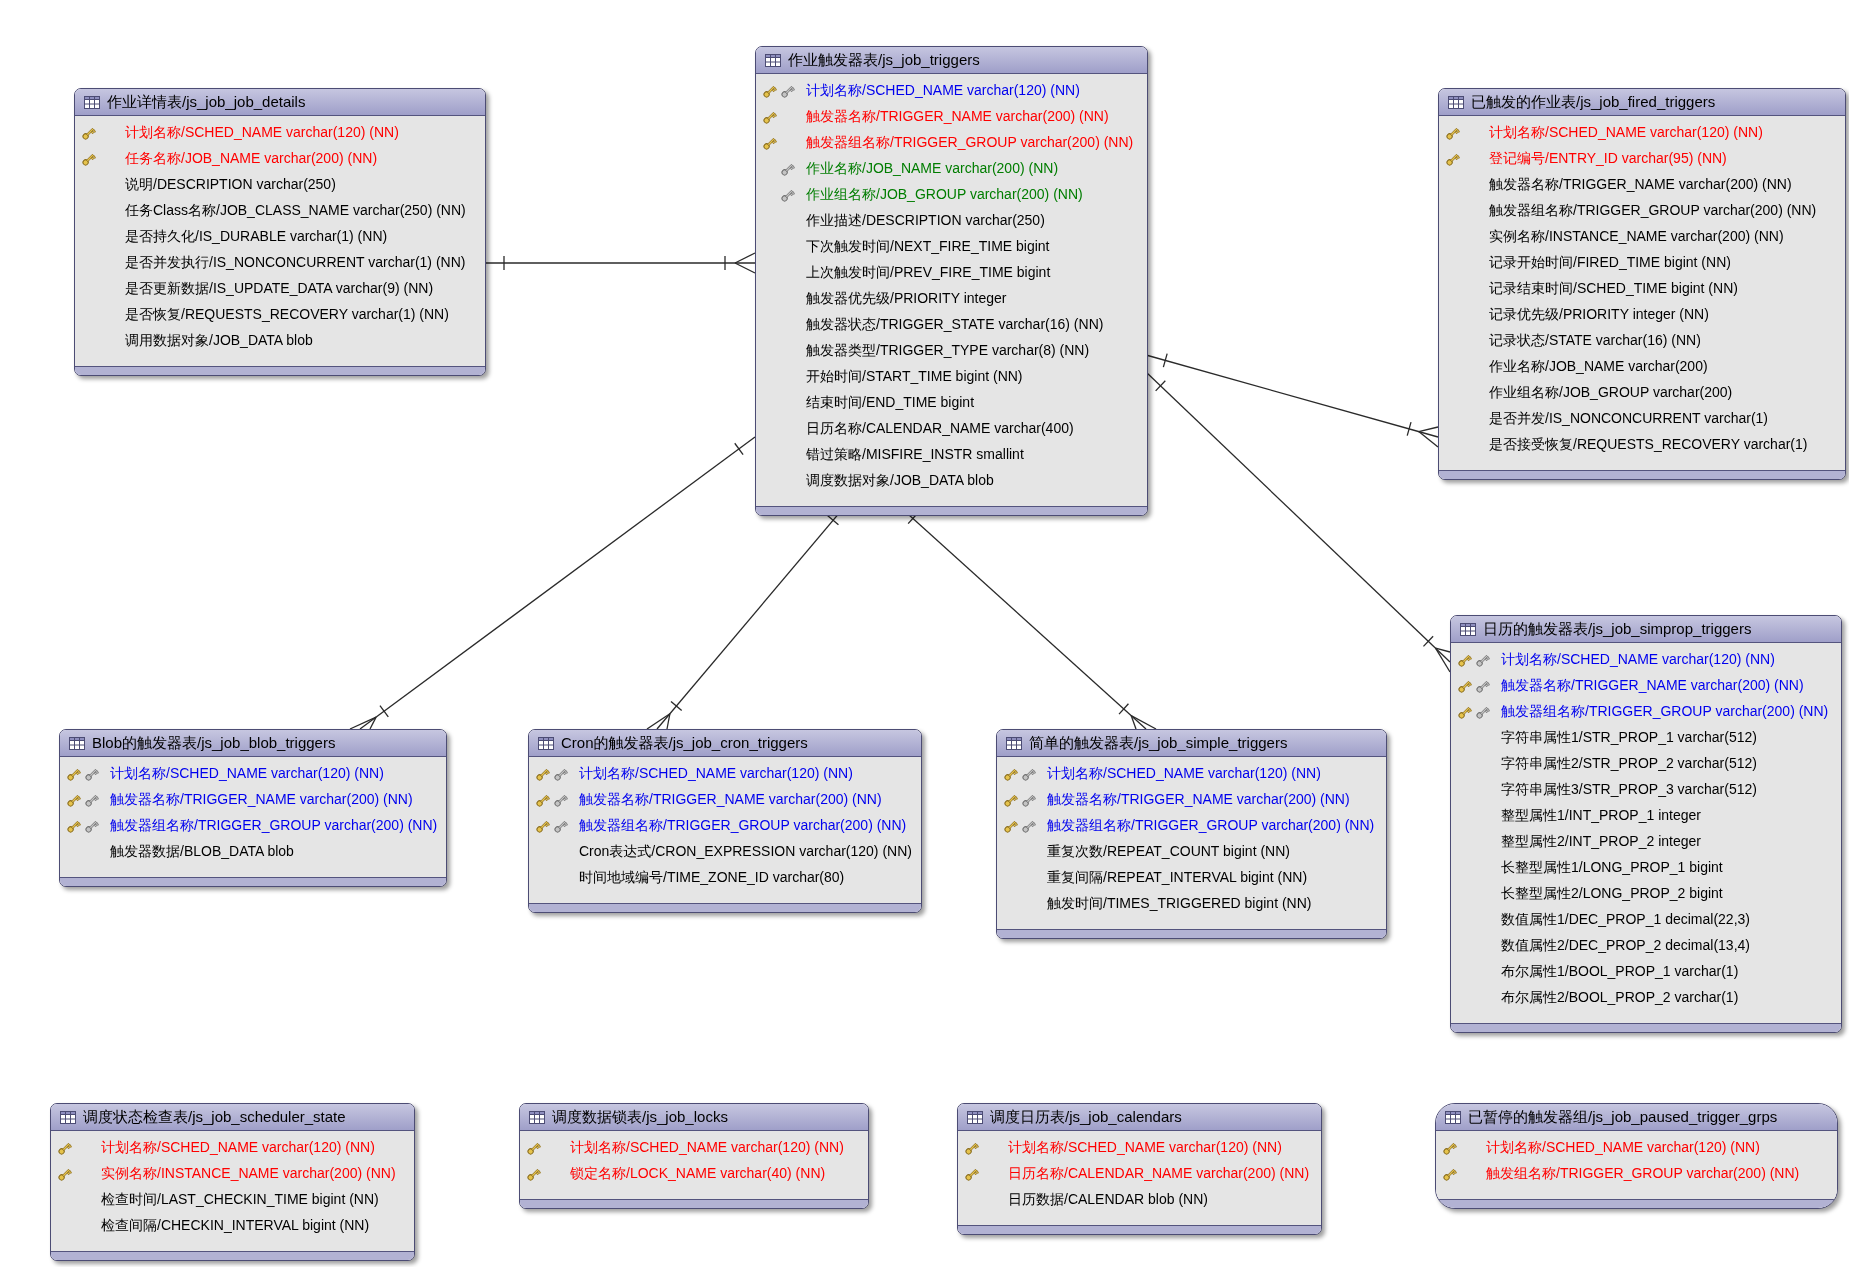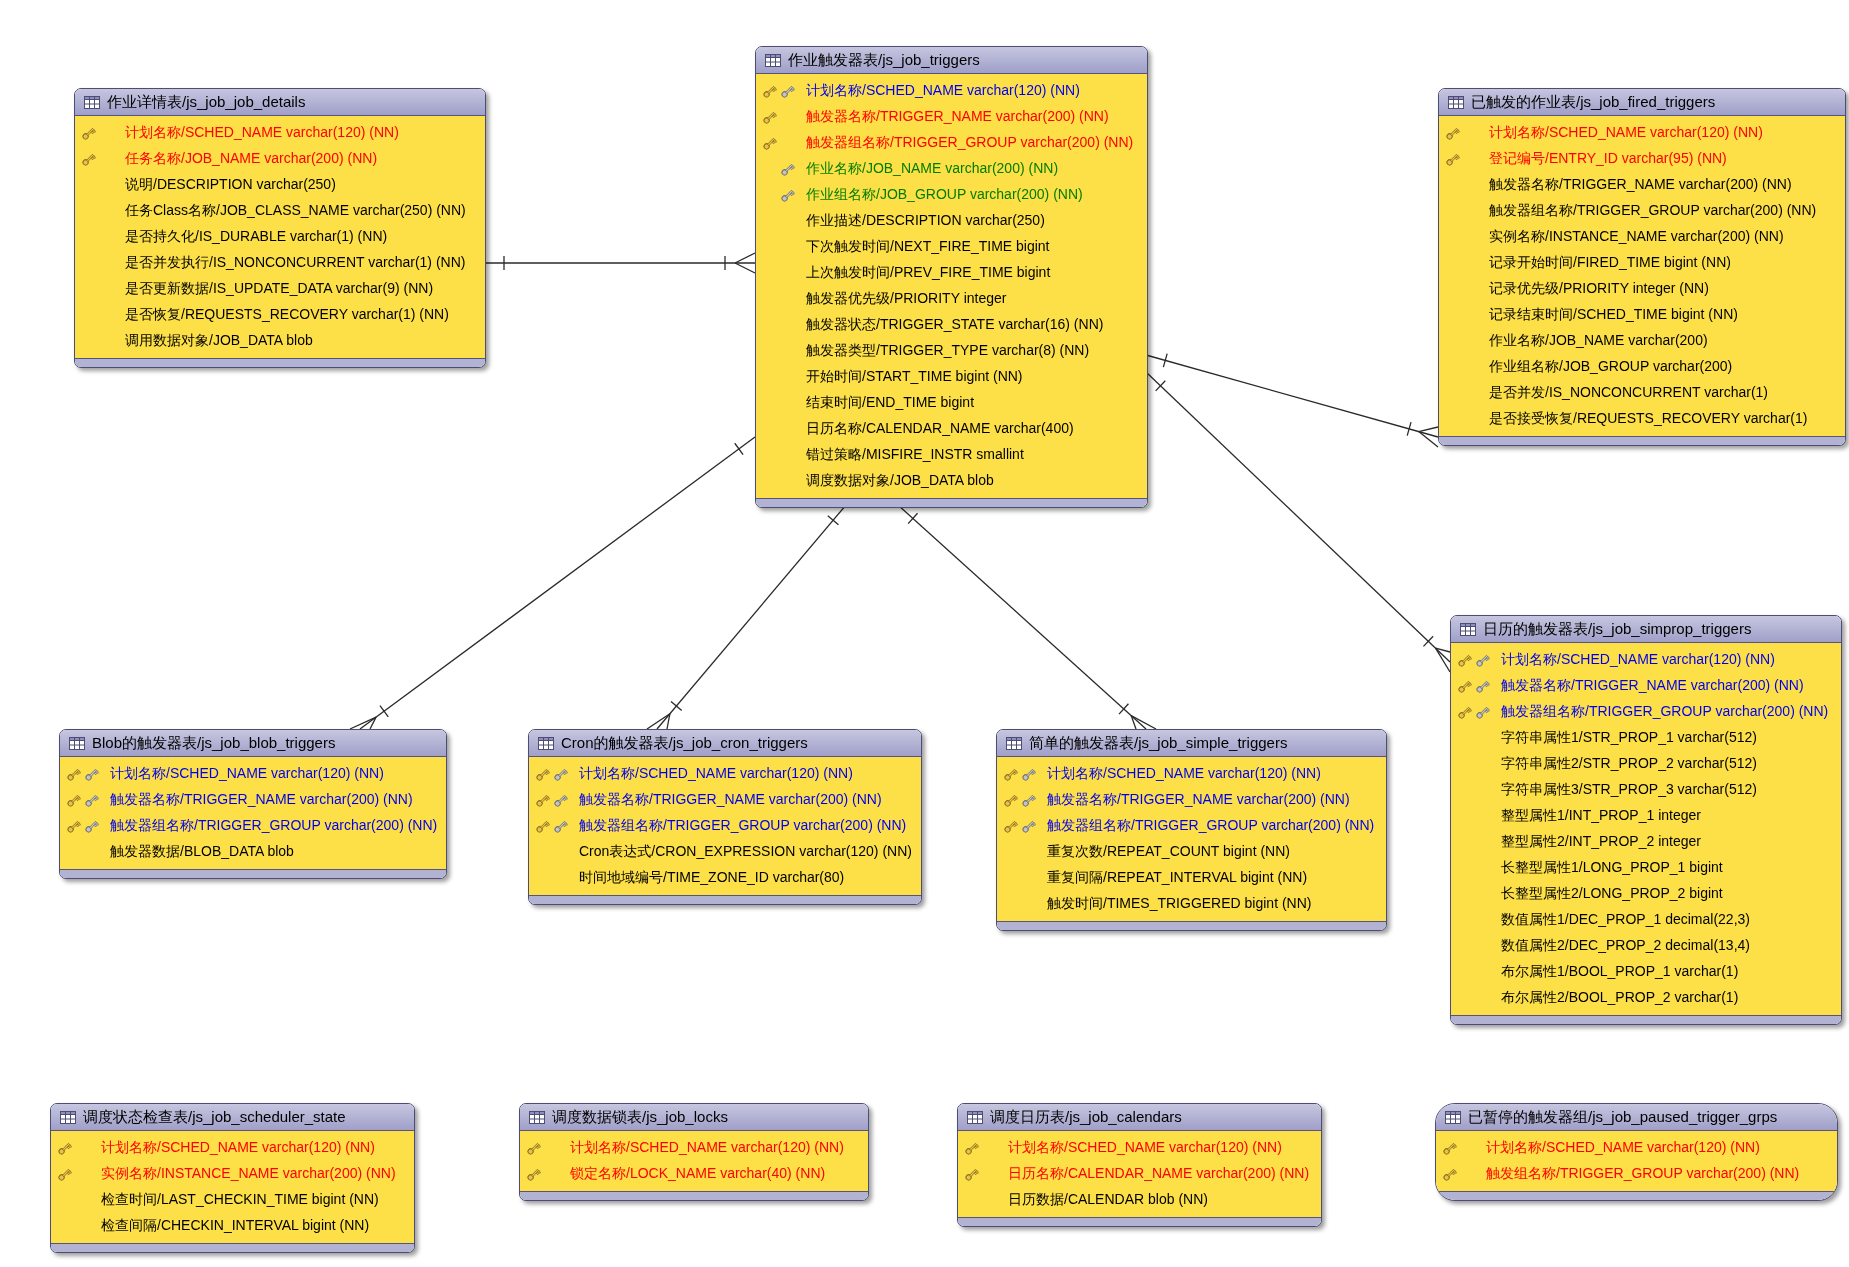--- a/index.html
+++ b/index.html
@@ -24,21 +24,21 @@
     background:linear-gradient(#c6c6e0,#9f9fc9);
     border-bottom:1px solid #54547e;
     display:flex;align-items:center;
     padding:1px 8px 0 9px;
     box-sizing:border-box;
   }
   .ticon{display:inline-flex;margin-right:7px;flex:0 0 auto;}
   .ttitle{
     font-size:15px;color:#000;white-space:nowrap;
   }
-  .body{padding:4px 0 4px 0;background:#fde047;}
+  .body{padding:4px 0 12px 0;background:#e5e5e5;}
   .row{
     height:26px;display:flex;align-items:center;
     padding-left:6px;white-space:nowrap;
   }
   .kslot{width:18px;flex:0 0 18px;display:inline-flex;align-items:center;}
   .ftext{font-size:14px;margin-left:8px;}
   .c-red{color:#ff0000;}
   .c-blue{color:#0000ee;}
   .c-green{color:#007d00;}
   .c-black{color:#000000;}
@@ -373,26 +373,31 @@
           <span class="ftext c-black">实例名称/INSTANCE_NAME varchar(200) (NN)</span>
         </div>
         <div class="row">
           <span class="kslot"></span>
           <span class="kslot"></span>
           <span class="ftext c-black">记录开始时间/FIRED_TIME bigint (NN)</span>
         </div>
         <div class="row">
           <span class="kslot"></span>
           <span class="kslot"></span>
+          <span class="ftext c-black">记录结束时间/SCHED_TIME bigint (NN)</span>
+        </div>
+        <div class="row">
+          <span class="kslot"></span>
+          <span class="kslot"></span>
           <span class="ftext c-black">记录优先级/PRIORITY integer (NN)</span>
         </div>
         <div class="row">
           <span class="kslot"></span>
           <span class="kslot"></span>
-          <span class="ftext c-black">记录结束时间/SCHED_TIME bigint (NN)</span>
+          <span class="ftext c-black">记录状态/STATE varchar(16) (NN)</span>
         </div>
         <div class="row">
           <span class="kslot"></span>
           <span class="kslot"></span>
           <span class="ftext c-black">作业名称/JOB_NAME varchar(200)</span>
         </div>
         <div class="row">
           <span class="kslot"></span>
           <span class="kslot"></span>
           <span class="ftext c-black">作业组名称/JOB_GROUP varchar(200)</span>

